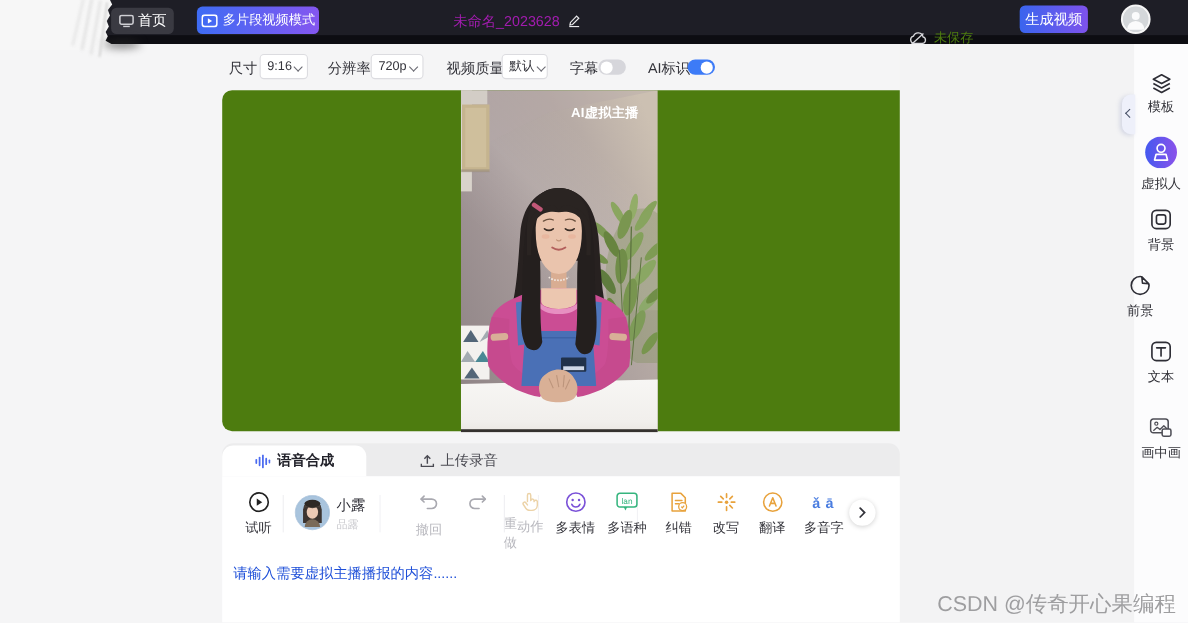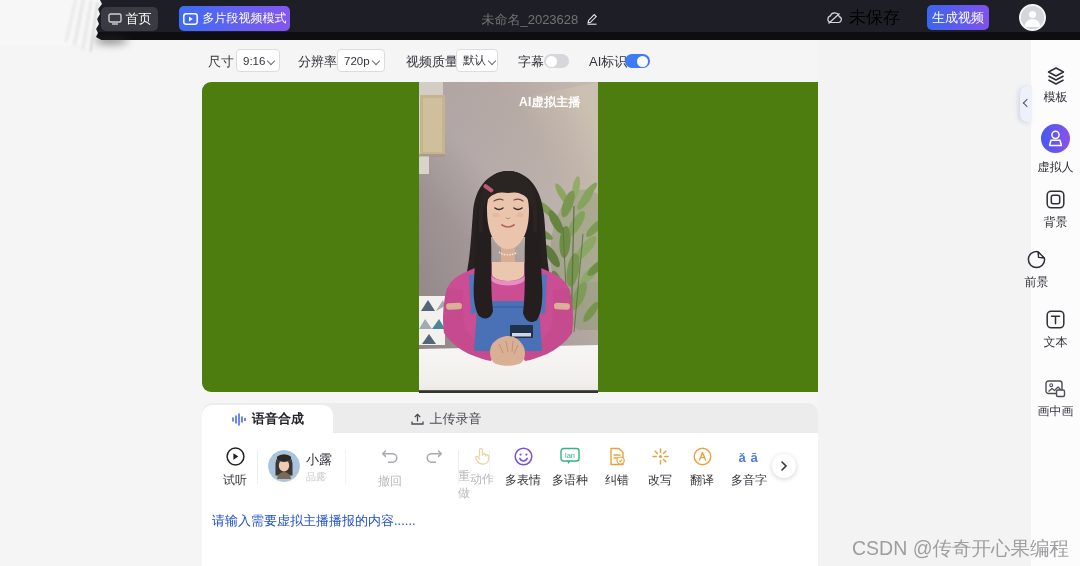--- a/index.html
+++ b/index.html
@@ -4,22 +4,22 @@
 <style>
 * { margin:0; padding:0; box-sizing:border-box; }
 html,body { width:1080px; height:566px; overflow:hidden; font-family:"Liberation Sans", sans-serif; }
 body { position:relative; background:#f5f5f6; }
 .abs { position:absolute; }
 
 
 #topbar { left:0; top:0; width:1080px; height:40px; background:#1e1e26; border-bottom:8px solid #0d0d12; }
 #homebtn { left:101px; top:7px; width:57px; height:24px; background:#3a3a42; border-radius:5px; color:#fff; font-size:13px; display:flex; align-items:center; justify-content:center; gap:4px; }
 #multibtn { left:179px; top:6px; width:111px; height:25px; background:linear-gradient(90deg,#3e6cf4,#8456f0); border-radius:5px; color:#fff; font-size:12px; display:flex; align-items:center; justify-content:center; gap:5px; }
-#title { left:412px; top:11px; width:255px; text-align:center; color:#737373; font-size:13px; }
-#unsaved { left:826px; top:6px; color:#000000; font-size:17px; display:flex; align-items:center; gap:6px; }
+#title { left:412px; top:11px; width:255px; color:#a21caf; font-size:13px; }
+#unsaved { left:826px; top:26px; color:#4d7c0f; font-size:12px; display:flex; align-items:center; gap:6px; }
 #genbtn { left:927px; top:5px; width:62px; height:25px; background:linear-gradient(90deg,#3a65ee,#7e52ec); border-radius:5px; color:#fff; font-size:13px; display:flex; align-items:center; justify-content:center; }
 #tavatar { left:1019px; top:4px; width:27px; height:27px; border-radius:50%; background:#cfd2d6; border:2px solid #f5f5f5; overflow:hidden; }
 
 
 #torn { left:0; top:0; width:110px; height:46px; background:#f7f7f7; clip-path:polygon(0 0, 100px 0, 102px 4px, 98px 9px, 100px 14px, 97px 19px, 99px 24px, 96px 29px, 98px 33px, 96px 37px, 103px 41px, 100px 46px, 0 46px); filter:blur(0.4px); }
 #tornshadow { left:94px; top:36px; width:34px; height:8px; background:#2a2a2a; filter:blur(4px); opacity:.55; border-radius:50%; }
 
 
 .tlabel { position:absolute; top:53px; font-size:13px; color:#33333a; }
 .drop { position:absolute; top:49px; height:23px; background:#fff; border:1px solid #dcdce0; border-radius:4px; font-size:11.5px; color:#33333a; display:flex; align-items:center; justify-content:space-between; padding:0 6px; white-space:nowrap; }
@@ -36,21 +36,21 @@
 
 #rightcol { left:818px; top:40px; width:262px; height:526px; background:#f3f3f4; }
 #sidebar { left:1031px; top:40px; width:49px; height:526px; background:#fcfcfd; }
 .sbitem { position:absolute; left:0; width:49px; text-align:center; color:#33333a; font-size:12px; }
 #collapse { left:1020px; top:86px; width:12px; height:36px; background:#eef0fa; border-radius:8px 0 0 8px; box-shadow:-2px 1px 4px rgba(120,130,180,.25); }
 #collapse:after { content:""; position:absolute; left:4px; top:14px; width:5px; height:5px; border-left:1.6px solid #4a5368; border-bottom:1.6px solid #4a5368; transform:rotate(45deg); }
 
 
 #tabstrip { left:202px; top:403px; width:616px; height:30px; background:#ececed; border-radius:10px 10px 0 0; }
 #activetab { left:202px; top:405px; width:131px; height:28px; background:#fff; border-radius:10px 10px 0 0; display:flex; align-items:center; justify-content:center; gap:6px; font-size:13px; font-weight:bold; color:#22222a; }
-#uploadtab { left:386px; top:405px; width:120px; height:28px; display:flex; align-items:center; justify-content:center; gap:6px; font-size:13px; color:#4a4a52; }
+#uploadtab { left:357px; top:405px; width:120px; height:28px; display:flex; align-items:center; justify-content:center; gap:6px; font-size:13px; color:#4a4a52; }
 #panel { left:202px; top:433px; width:616px; height:133px; background:#fff; }
 .vicon { position:absolute; text-align:center; font-size:12px; color:#33333a; }
 .vicon .lab { margin-top:3px; }
 .gray { color:#b9b9bf !important; }
 .vdiv { position:absolute; top:450px; width:1px; height:34px; background:#efeff2; }
 #placeholder { left:212px; top:512px; font-size:13px; color:#1d4ed8; }
 #morebtn { left:772px; top:454px; width:24px; height:24px; border-radius:50%; background:#fff; box-shadow:0 1px 5px rgba(0,0,0,.18); display:flex; align-items:center; justify-content:center; }
 
 #watermark { left:852px; top:535px; width:229px; font-size:19.5px; color:#9e9ea0; white-space:nowrap; }
 </style>

